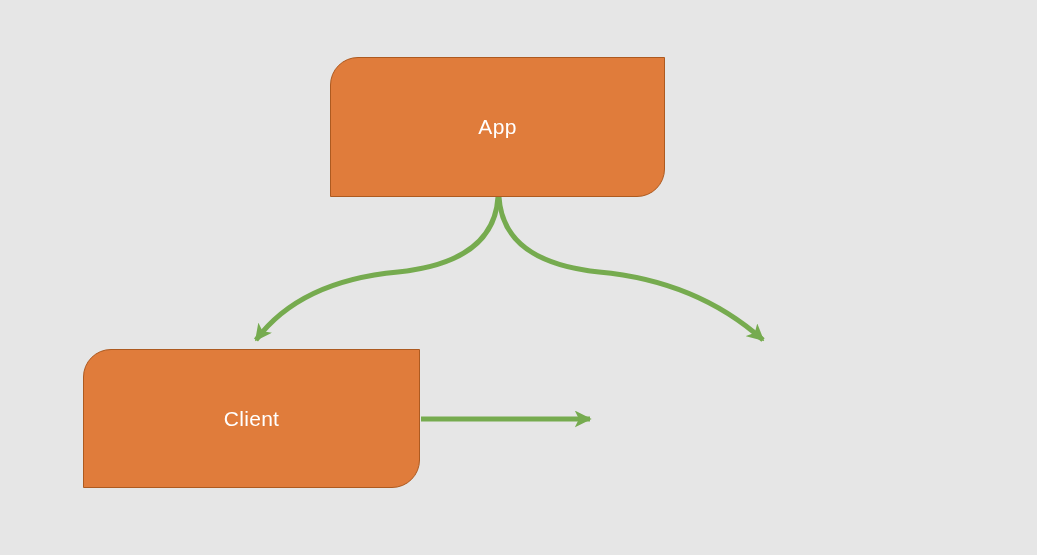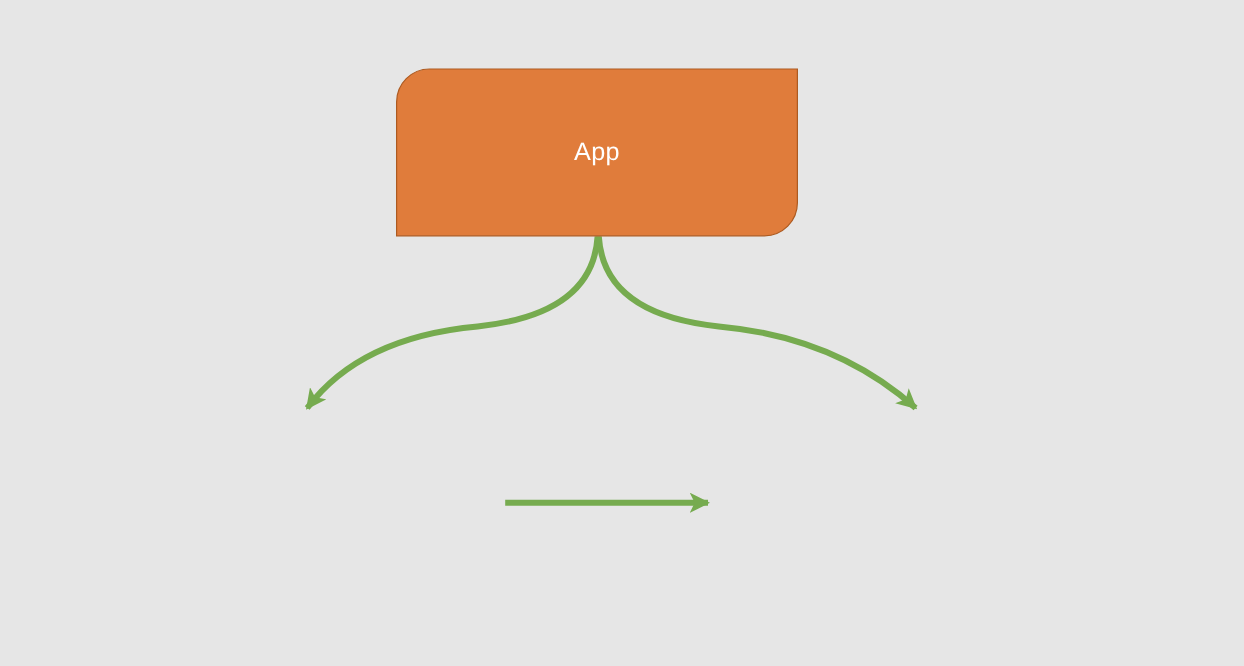--- a/index.html
+++ b/index.html
@@ -58,15 +58,18 @@
 
     <path d="M 499 197 Q 503 262 599 272 Q 697 281 763 340" fill="none" stroke="#76ab4f" stroke-width="5" marker-end="url(#arrowhead)"></path>
 
     <path d="M 421 419 L 590 419" fill="none" stroke="#76ab4f" stroke-width="5" marker-end="url(#arrowhead)"></path>
   </svg>
 
   <div class="node node-app">
     <span class="node-label">App</span>
   </div>
 
+  <div class="node node-client">
+    <span class="node-label">Client</span>
+  </div>
 
 
 </div>
 
 </body></html>

